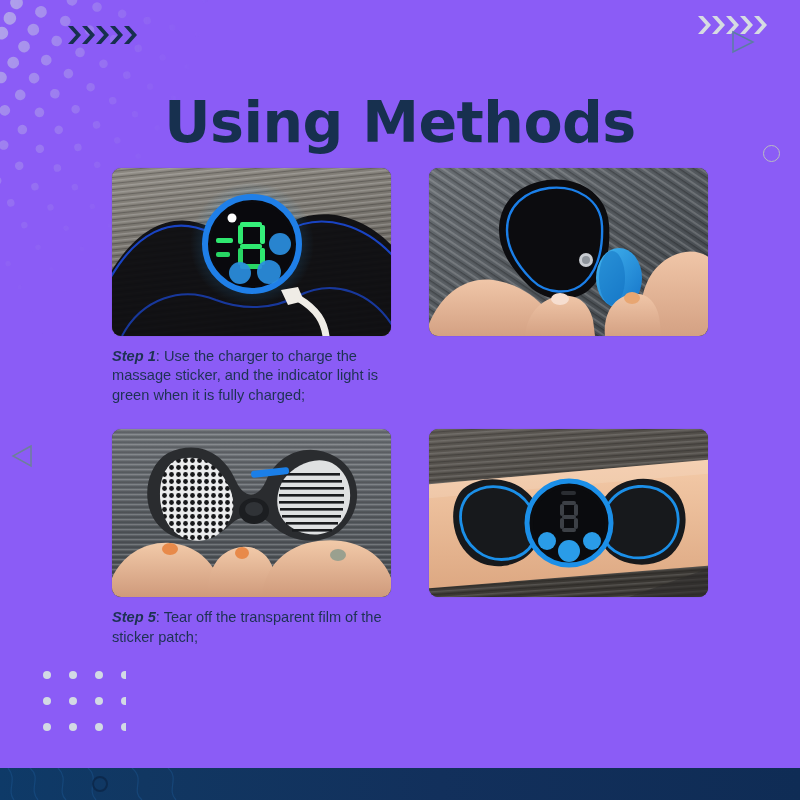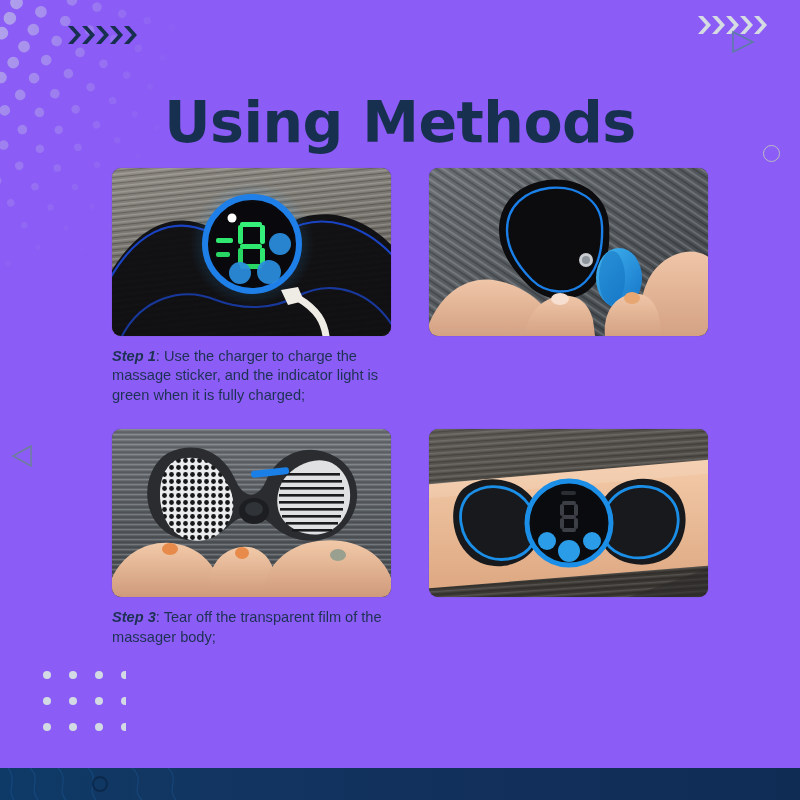--- a/index.html
+++ b/index.html
@@ -545,21 +545,21 @@
 
           <path d="M-6 168 C0 134 26 112 58 114 C84 116 100 132 108 152 L110 168 Z" fill="url(#skin3)"></path>
           <path d="M96 168 C94 140 108 120 130 118 C150 116 162 132 164 152 L165 168 Z" fill="url(#skin3)"></path>
           <path d="M150 168 C152 138 174 116 206 112 C242 107 272 124 280 152 L281 168 Z" fill="url(#skin3)"></path>
           <ellipse cx="58" cy="120" rx="8" ry="6" fill="#e88a4a"></ellipse>
           <ellipse cx="130" cy="124" rx="7" ry="6" fill="#e88a4a"></ellipse>
           <ellipse cx="226" cy="126" rx="8" ry="6" fill="#9aa08f"></ellipse>
         </svg>
       </div>
       <div class="caption">
-        <span class="lbl">Step 3</span><span>: </span><span>Tear off the transparent film of the massager body;</span>
+        <span class="lbl">Step 5</span><span>: </span><span>Tear off the transparent film of the sticker patch;</span>
       </div>
     </div>
 
     <div class="step">
       <div class="thumb">
         <svg viewBox="0 0 279 168" xmlns="http://www.w3.org/2000/svg">
           <defs>
             <linearGradient id="wood4" x1="0" y1="0" x2="0.3" y2="1">
               <stop offset="0" stop-color="#5e5a55"></stop>
                 <stop offset="1" stop-color="#3a3733"></stop>

